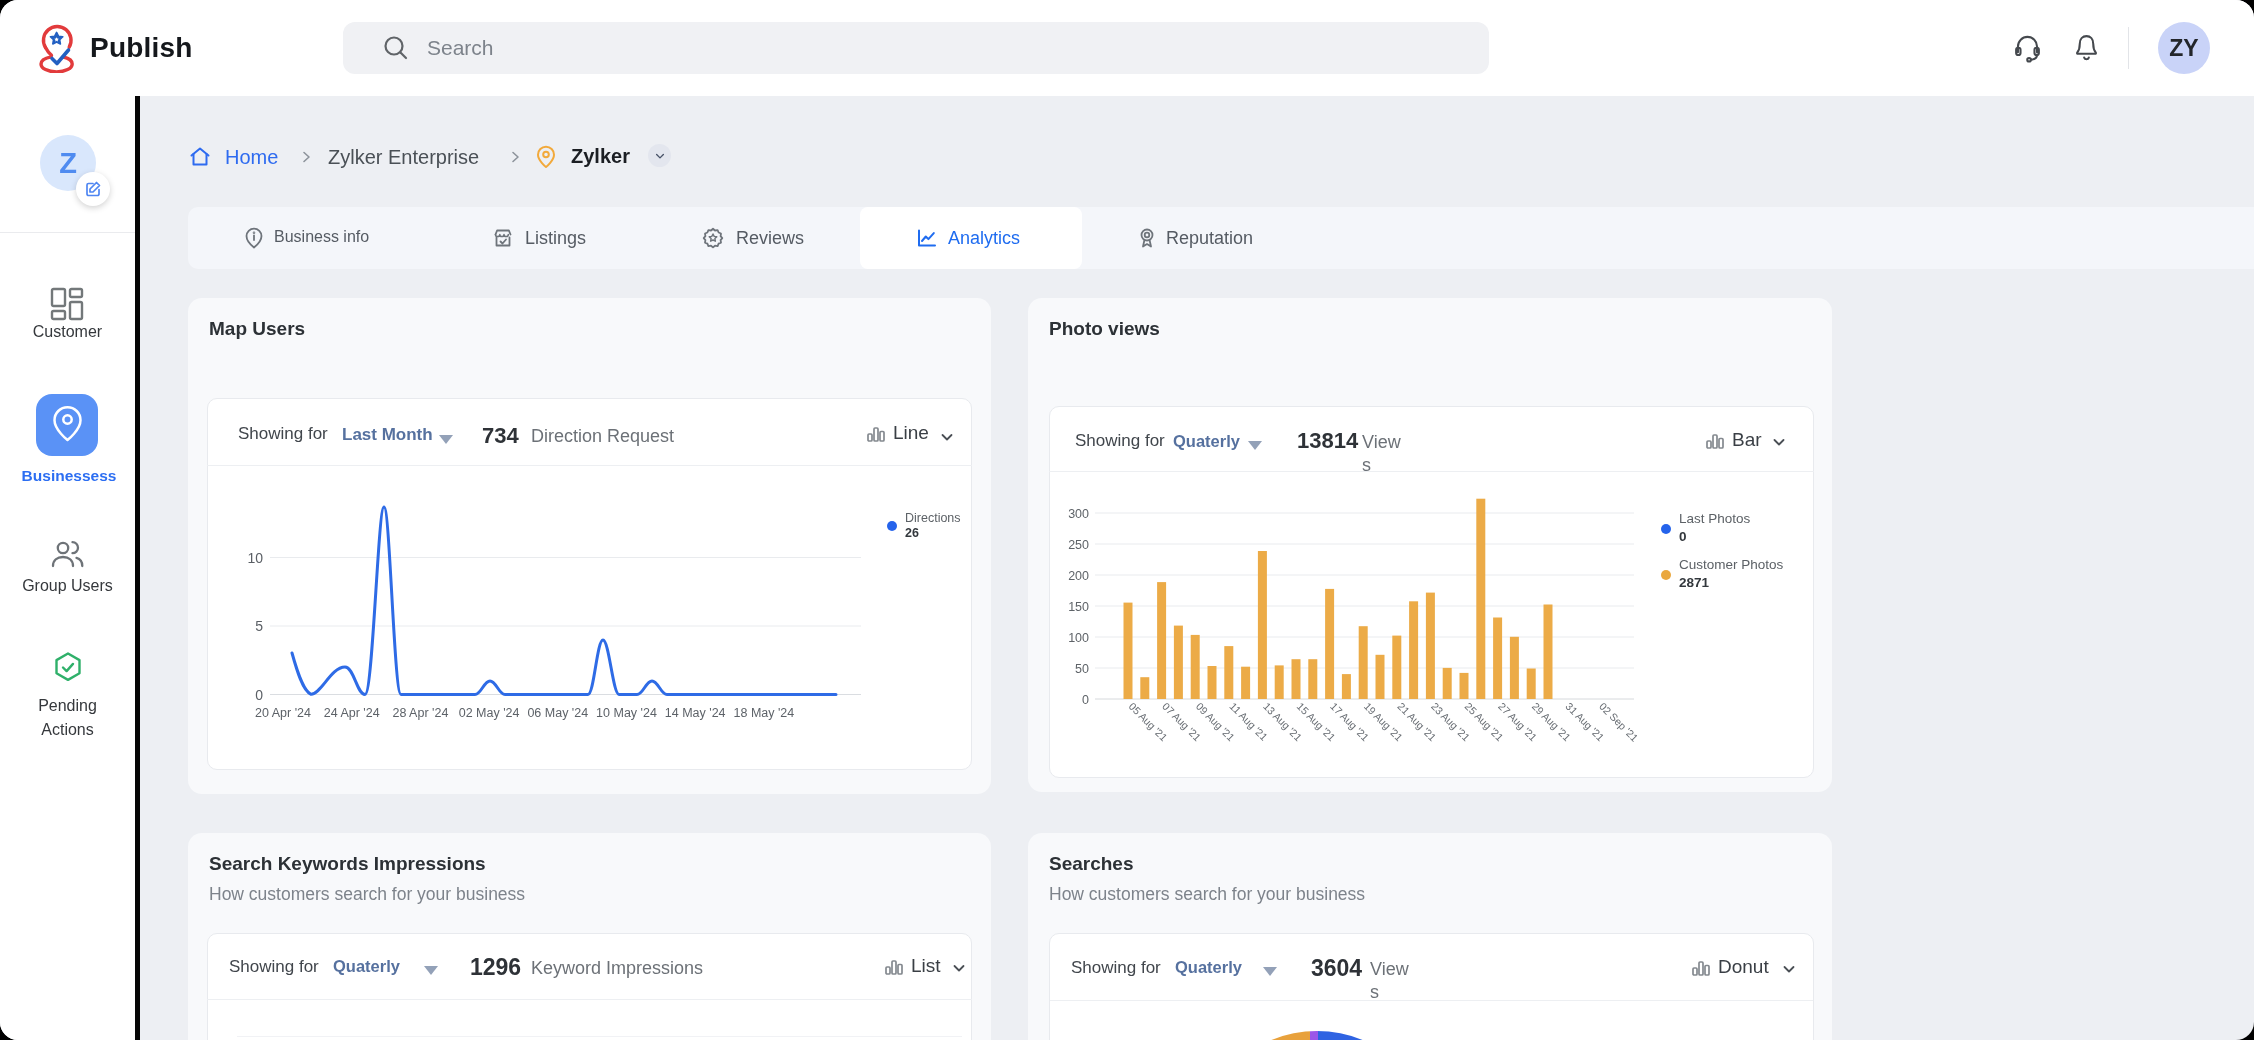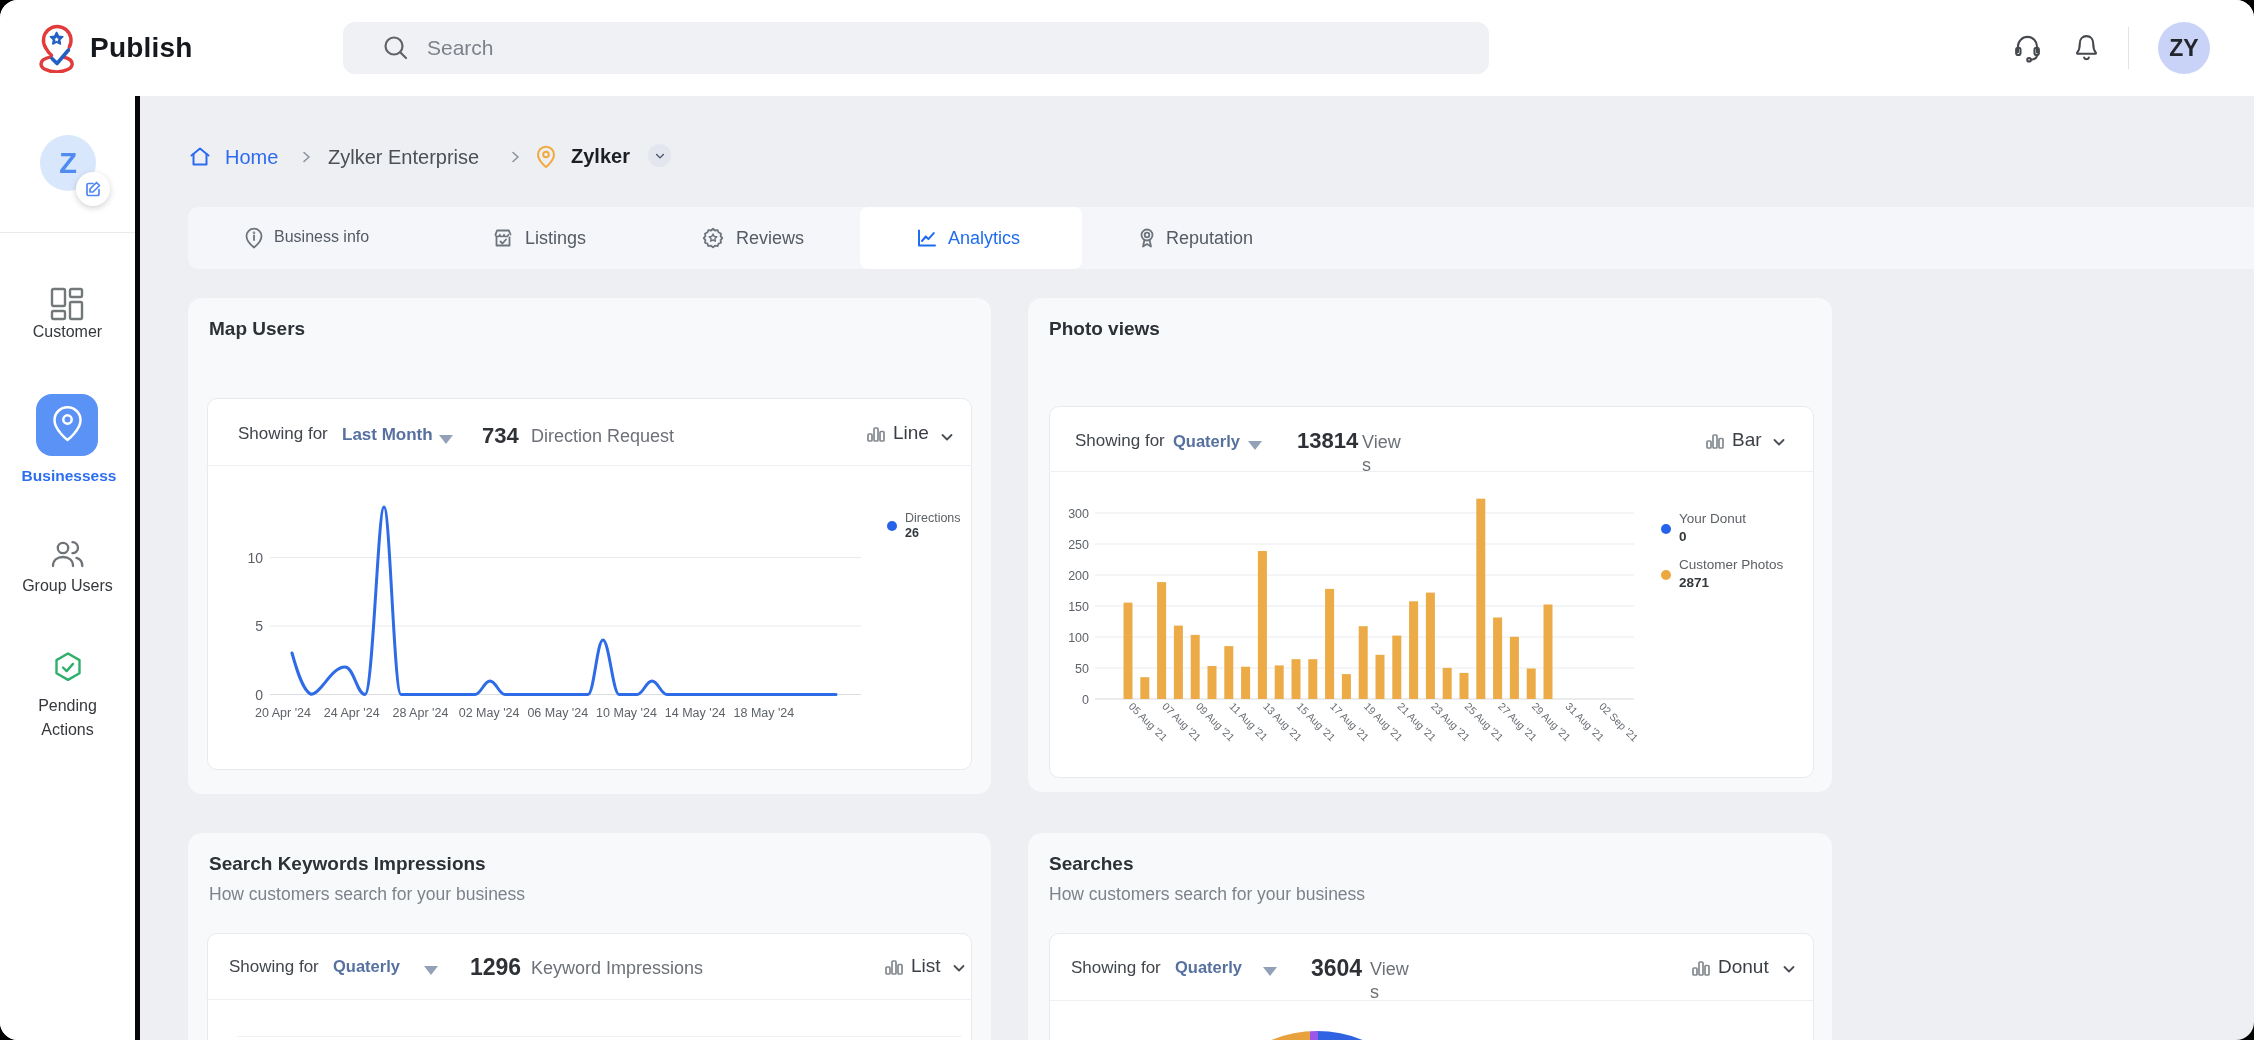--- a/index.html
+++ b/index.html
@@ -231,21 +231,21 @@
         <text transform="translate(347.8,236) rotate(45)" font-size="10.5" fill="#686d73" font-family="Liberation Sans, sans-serif">21 Aug '21</text>
         <text transform="translate(381.4,236) rotate(45)" font-size="10.5" fill="#686d73" font-family="Liberation Sans, sans-serif">23 Aug '21</text>
         <text transform="translate(415.0,236) rotate(45)" font-size="10.5" fill="#686d73" font-family="Liberation Sans, sans-serif">25 Aug '21</text>
         <text transform="translate(448.6,236) rotate(45)" font-size="10.5" fill="#686d73" font-family="Liberation Sans, sans-serif">27 Aug '21</text>
         <text transform="translate(482.2,236) rotate(45)" font-size="10.5" fill="#686d73" font-family="Liberation Sans, sans-serif">29 Aug '21</text>
         <text transform="translate(515.8,236) rotate(45)" font-size="10.5" fill="#686d73" font-family="Liberation Sans, sans-serif">31 Aug '21</text>
         <text transform="translate(549.4,236) rotate(45)" font-size="10.5" fill="#686d73" font-family="Liberation Sans, sans-serif">02 Sep '21</text>
       </svg>
     </div>
     <div class="abs" style="left:1661px;top:524px;width:10px;height:10px;border-radius:50%;background:#2563eb"></div>
-    <div class="abs" style="left:1679px;top:511px;font-size:13.5px;color:#5c6166">Your Donut</div>
+    <div class="abs" style="left:1679px;top:511px;font-size:13.5px;color:#5c6166">Last Photos</div>
     <div class="abs" style="left:1679px;top:529px;font-size:13.5px;font-weight:700;color:#33383d">0</div>
     <div class="abs" style="left:1661px;top:570px;width:10px;height:10px;border-radius:50%;background:#eaa83f"></div>
     <div class="abs" style="left:1679px;top:557px;font-size:13.5px;color:#5c6166">Customer Photos</div>
     <div class="abs" style="left:1679px;top:575px;font-size:13.5px;font-weight:700;color:#33383d">2871</div>
     <div class="abs" style="left:188px;top:833px;width:803px;height:260px;background:#f8f9fb;border-radius:14px"></div>
     <div class="abs" style="left:209px;top:853px;font-size:19px;font-weight:700;color:#2c3136">Search Keywords Impressions</div>
     <div class="abs" style="left:209px;top:884px;font-size:17.5px;color:#7d838b">How customers search for your business</div>
     <div class="abs" style="left:207px;top:933px;width:765px;height:160px;background:#fff;border:1px solid #e8eaee;border-radius:10px"></div>
     <div class="abs" style="left:229px;top:957px;font-size:17px;color:#41464c">Showing for</div>
     <div class="abs" style="left:333px;top:957px;font-size:16.5px;font-weight:700;color:#56719f">Quaterly</div>

